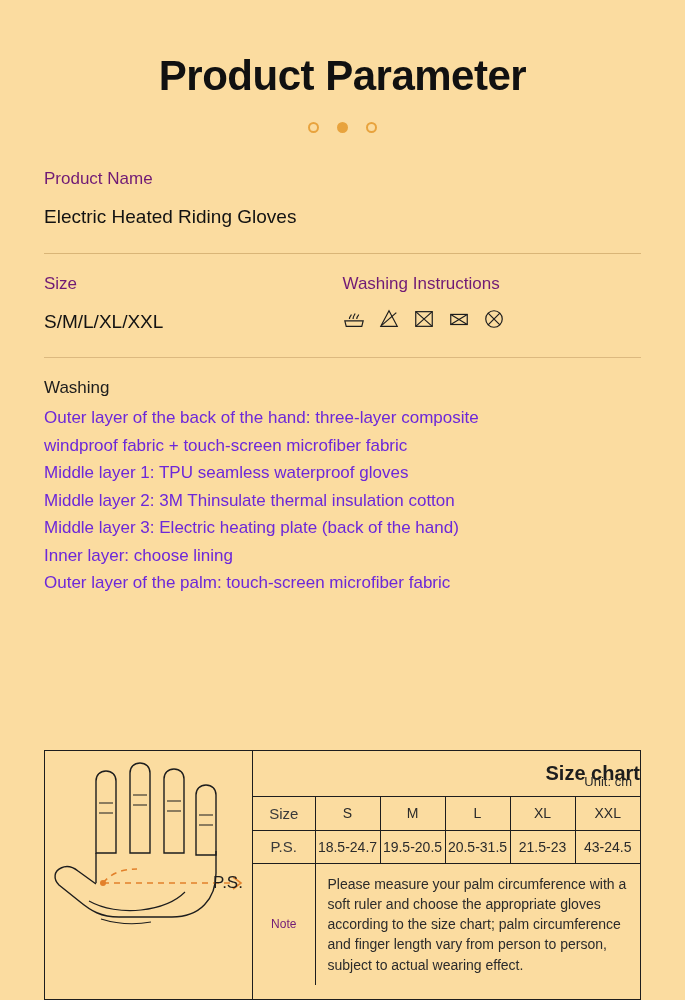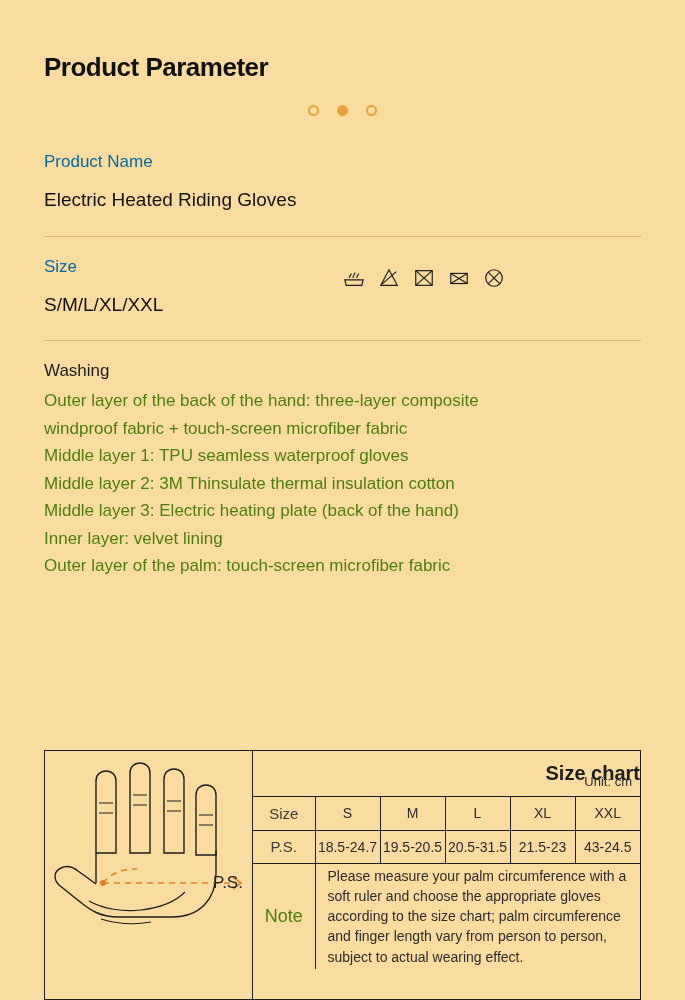--- a/index.html
+++ b/index.html
@@ -11,22 +11,22 @@
     color: #1d1d1d;
     overflow: hidden;
   }
   .page {
     width: 685px;
     height: 1000px;
     position: relative;
     padding: 0 44px;
   }
   .title {
-    text-align: left;
-    font-size: 26px;
+    text-align: center;
+    font-size: 42px;
     font-weight: bold;
     letter-spacing: -0.5px;
     margin-top: 52px;
     color: #111;
   }
   .dots {
     display: flex;
     justify-content: center;
     gap: 18px;
     margin-top: 22px;
@@ -44,21 +44,21 @@
   }
   .spec-row {
     display: flex;
   }
   .spec-col {
     width: 50%;
     padding-right: 10px;
   }
   .spec-label {
     font-size: 17px;
-    color: #0369a1;
+    color: #701a75;
     margin-bottom: 14px;
   }
   .spec-value {
     font-size: 19px;
     color: #121212;
     line-height: 1.45;
   }
   .divider {
     height: 1px;
     background: #d9b577;
@@ -73,21 +73,21 @@
   }
   .wash-icons svg { display: block; }
 
   .fabric-title {
     font-size: 17px;
     margin-bottom: 6px;
   }
   .fabric-line {
     font-size: 17px;
     line-height: 1.62;
-    color: #4d7c0f;
+    color: #6d28d9;
   }
 
   
   .chart-wrap {
     position: absolute;
     left: 44px;
     top: 698px;
     width: 597px;
     height: 250px;
     display: flex;
@@ -138,28 +138,28 @@
     color: #2b2b2b;
   }
   table.sizes td:last-child { border-right: none; }
   table.sizes tr:last-child td { border-bottom: none; }
   table.sizes td.rowhead {
     width: 62px;
     font-size: 15px;
     color: #3a3a3a;
   }
   table.sizes td.notelabel {
-    font-size: 18px;
-    color: #4d7c0f;
+    font-size: 12px;
+    color: #701a75;
     vertical-align: middle;
     border-bottom: none;
   }
   td.notetext {
     text-align: left !important;
-    padding: 2px 12px;
+    padding: 10px 12px;
     font-size: 13.5px;
     line-height: 1.45;
     color: #2b2b2b;
     border-bottom: none !important;
     height: auto !important;
   }
   .ps-label {
     position: absolute;
     font-size: 17px;
     color: #1d1d1d;
@@ -188,20 +188,21 @@
     </div>
 
     <div class="divider"></div>
 
     <div class="spec-row">
       <div class="spec-col">
         <div class="spec-label">Size</div>
         <div class="spec-value">S/M/L/XL/XXL</div>
       </div>
       <div class="spec-col">
+        <div class="spec-label">Washing Instructions</div>
         <div class="wash-icons">
           <span>
             <svg width="22" height="22" viewBox="0 0 24 24" fill="none" stroke="#1d1d1d" stroke-width="1.3">
               <path d="M2 14h20l-1.5 6H3.5L2 14z"></path>
               <path d="M7 12c0-3 2-3 2-5M11 12c0-4 2-4 2-6M15 12c0-3 2-3 2-5"></path>
             </svg>
           </span>
           <span>
             <svg width="22" height="22" viewBox="0 0 24 24" fill="none" stroke="#1d1d1d" stroke-width="1.3">
               <path d="M12 3l9 17H3L12 3z"></path>
@@ -232,21 +233,21 @@
 
     <div class="divider thin"></div>
 
     <div class="fabric">
       <div class="fabric-title">Washing</div>
       <div class="fabric-line">Outer layer of the back of the hand: three-layer composite</div>
       <div class="fabric-line">windproof fabric + touch-screen microfiber fabric</div>
       <div class="fabric-line">Middle layer 1: TPU seamless waterproof gloves</div>
       <div class="fabric-line">Middle layer 2: 3M Thinsulate thermal insulation cotton</div>
       <div class="fabric-line">Middle layer 3: Electric heating plate (back of the hand)</div>
-      <div class="fabric-line">Inner layer: velvet lining</div>
+      <div class="fabric-line">Inner layer: choose lining</div>
       <div class="fabric-line">Outer layer of the palm: touch-screen microfiber fabric</div>
     </div>
 
   </div>
 
   <div class="chart-wrap">
 
     <div class="hand-cell">
       <svg width="208" height="247" viewBox="0 0 208 247" fill="none" stroke="#1d1d1d" stroke-width="1.4">
 

